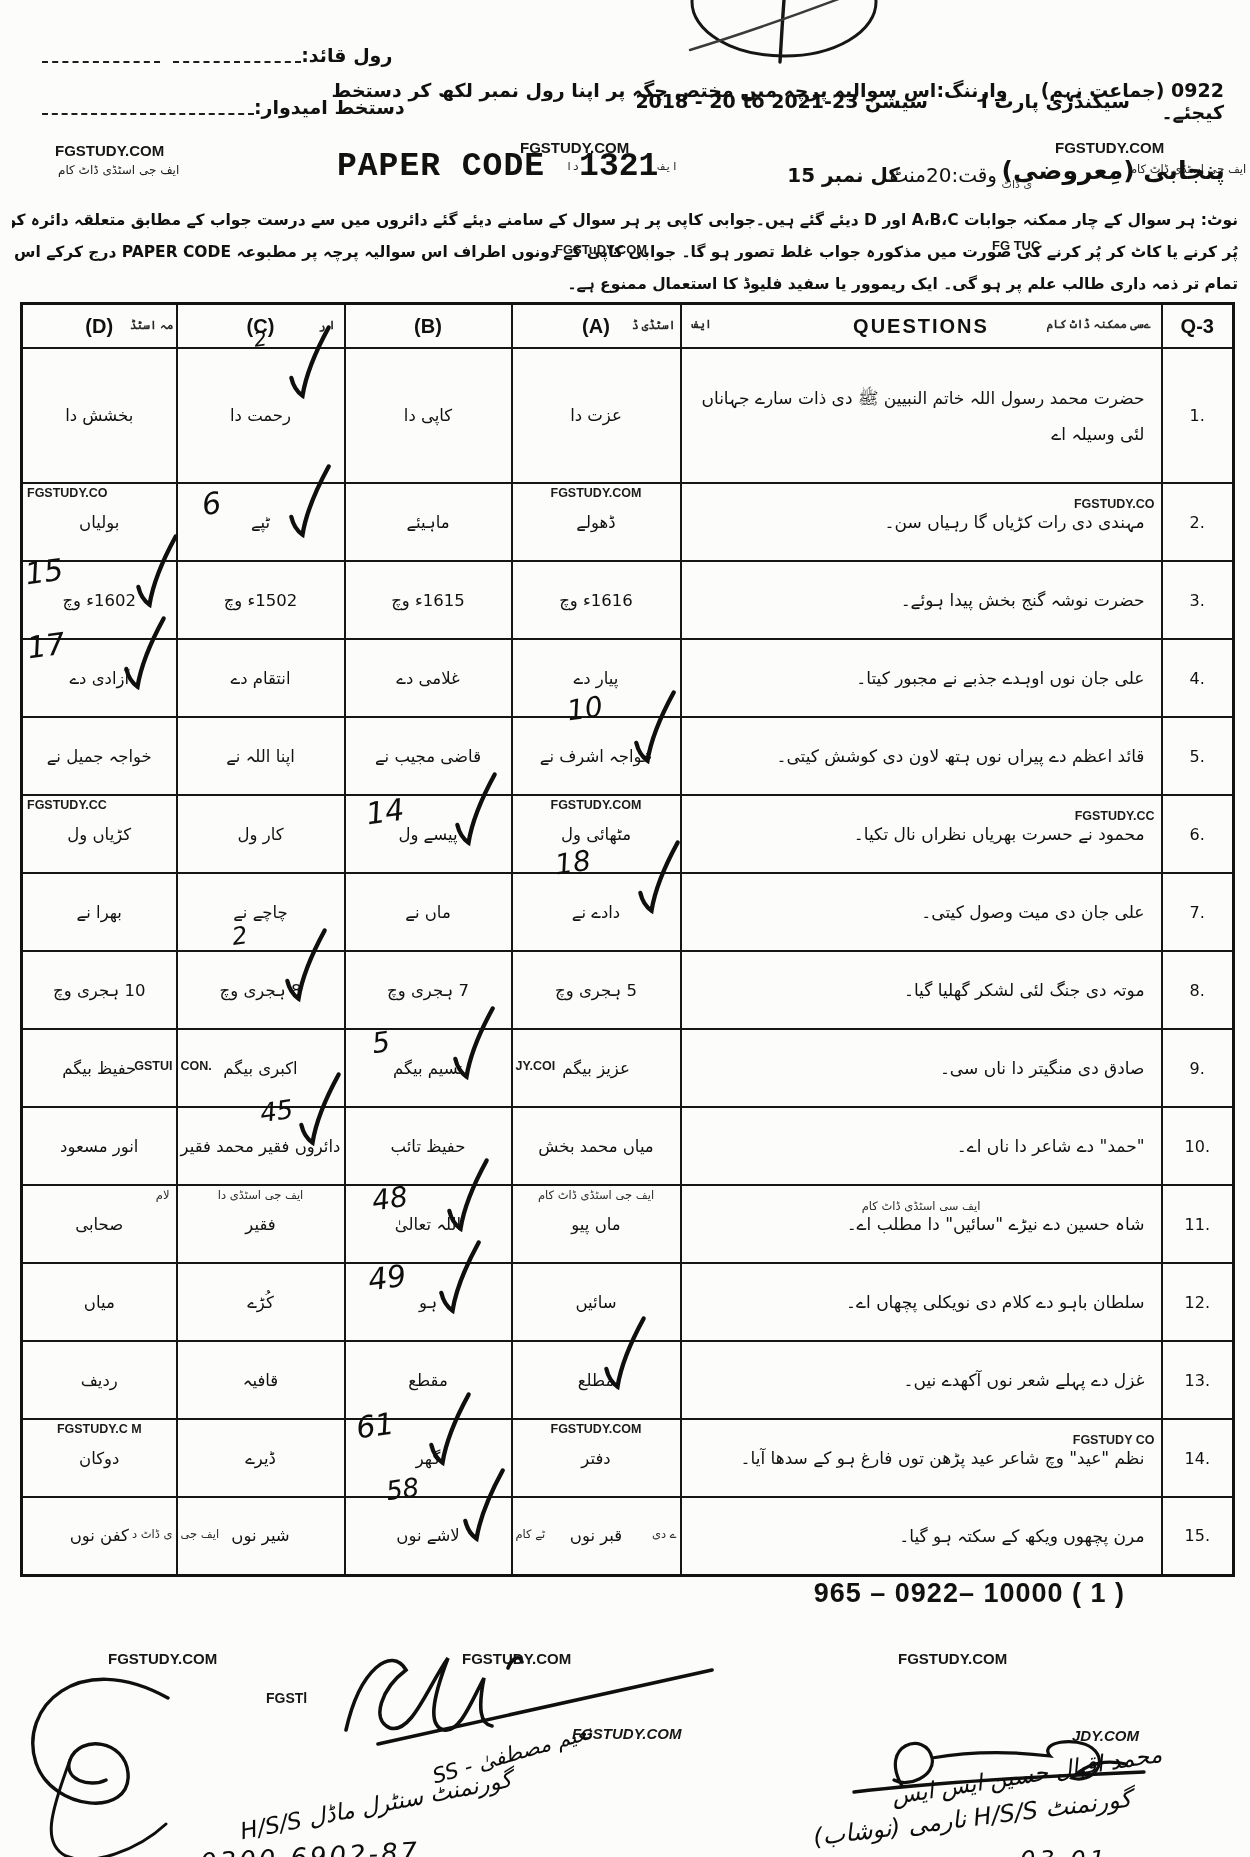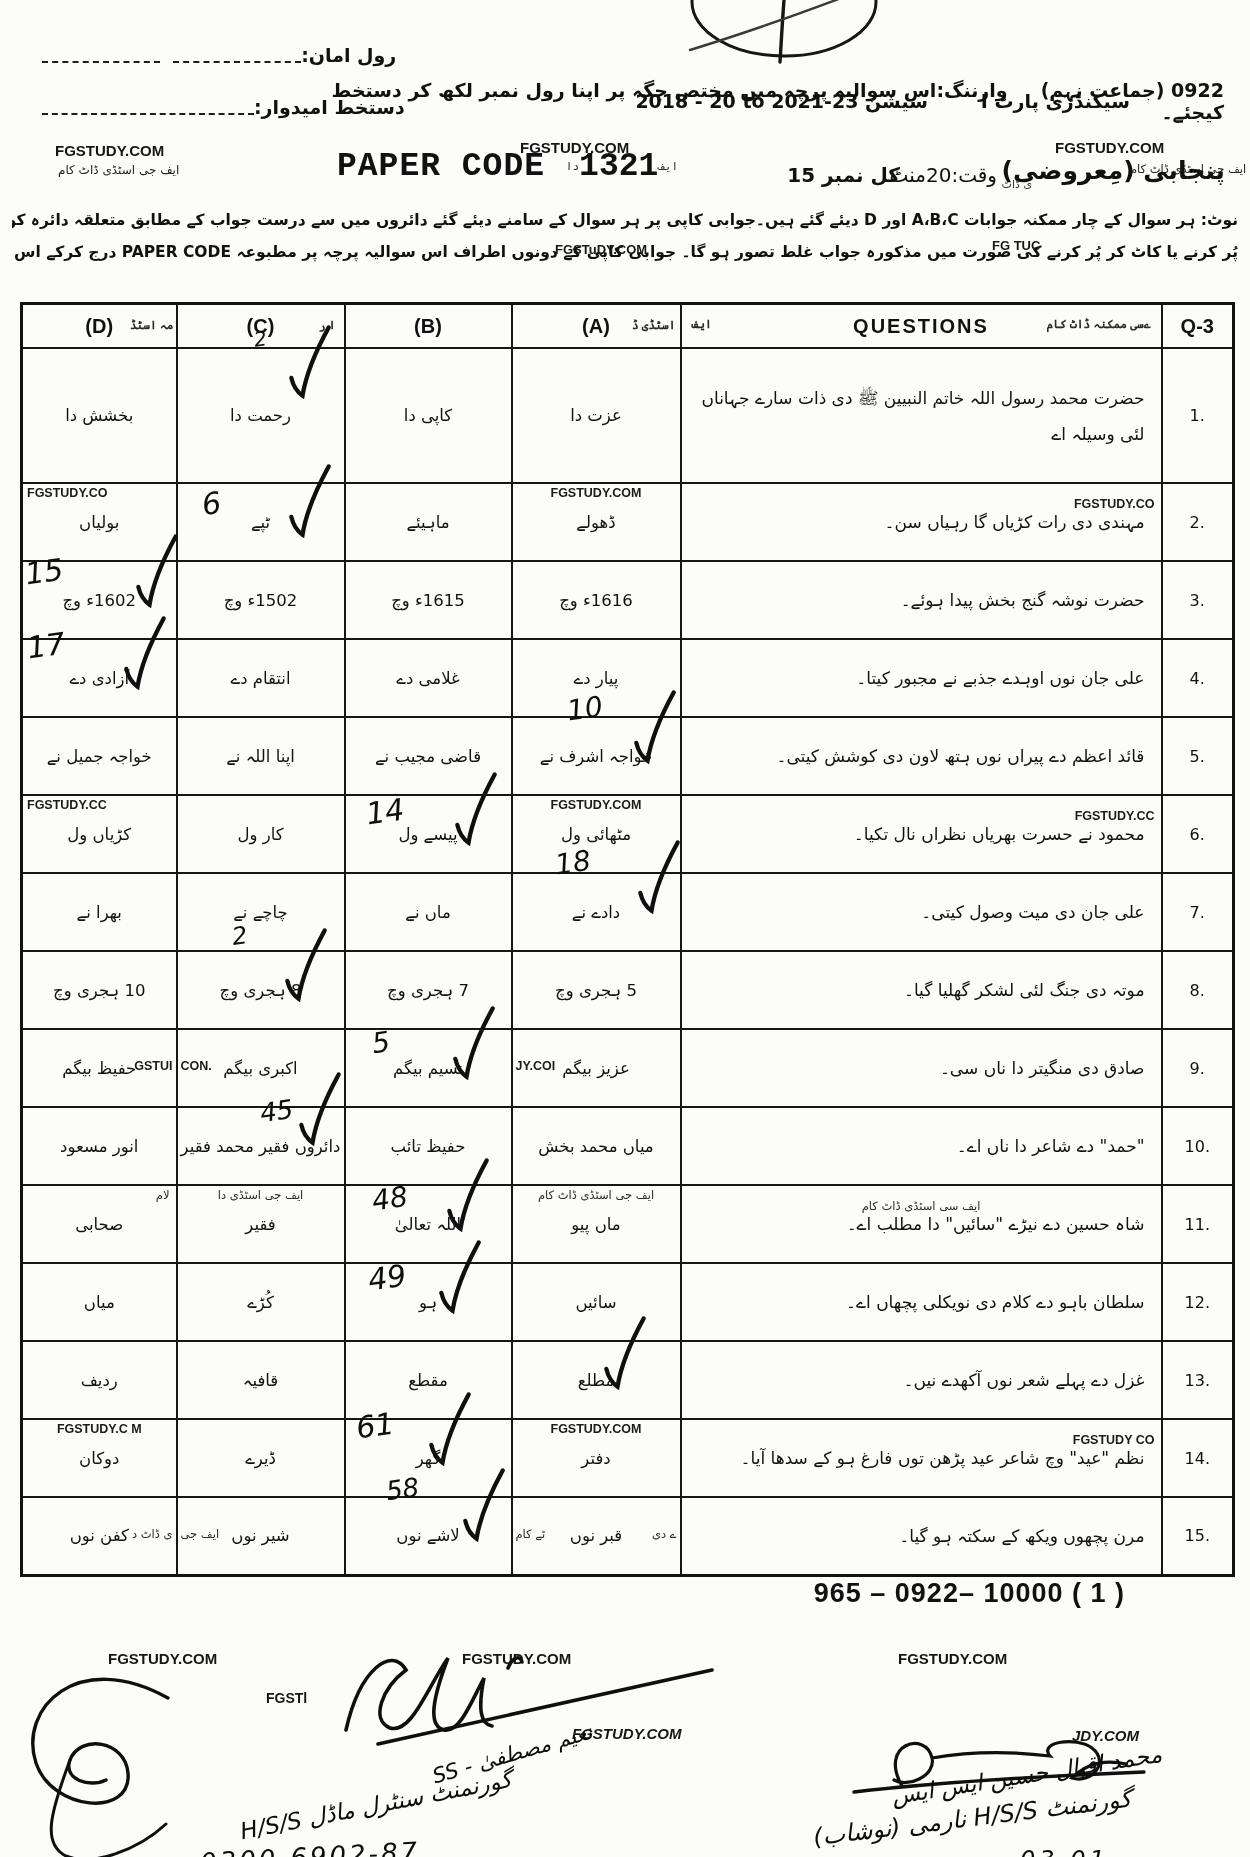--- a/index.html
+++ b/index.html
@@ -78,21 +78,21 @@
   <path d="M18 100 C90 78 160 52 216 30" fill="none" stroke="#3a3a3a" stroke-width="2.4" stroke-linecap="round"></path>
 </svg>
 
 <div class="abs rtl" id="hdr-line1-right">
   <span>0922</span>
   <span>(جماعت نہم)</span>
   &nbsp;&nbsp;&nbsp;
   <span>وارننگ:اس سوالیہ پرچہ میں مختص جگہ پر اپنا رول نمبر لکھ کر دستخط کیجئے۔</span>
 </div>
 <div class="abs rtl" id="hdr-line1-left">
-  <span>رول امان:</span><span class="dash-seg" style="width:128px;"></span>&nbsp;&nbsp;<span class="dash-seg" style="width:118px;"></span>
+  <span>رول قائد:</span><span class="dash-seg" style="width:128px;"></span>&nbsp;&nbsp;<span class="dash-seg" style="width:118px;"></span>
 </div>
 
 <div class="abs rtl" id="hdr-line2-right">
   <span>سیکنڈری پارٹ I</span>
   &nbsp;&nbsp;&nbsp;&nbsp;&nbsp;&nbsp;
   <span>سیشن</span>
   <span class="ltr">2018 - 20 to 2021-23</span>
 </div>
 <div class="abs rtl" id="hdr-line2-left">
   <span>دستخط امیدوار:</span><span class="dash-seg" style="width:212px;"></span>
@@ -112,20 +112,21 @@
 <div class="abs rtl" id="title-time">وقت:20منٹ</div>
 <div class="abs rtl" id="title-marks">کل نمبر 15</div>
 <div class="abs" id="paper-code">
   <span>PAPER CODE</span>
   <span class="tiny rtl">ایف</span><span>1321</span><span class="tiny rtl">دا</span>
 </div>
 
 <div class="abs rtl" id="note">
   <div class="nline">نوٹ: ہر سوال کے چار ممکنہ جوابات A،B،C اور D دیئے گئے ہیں۔جوابی کاپی پر ہر سوال کے سامنے دیئے گئے دائروں میں سے درست جواب کے مطابق متعلقہ دائرہ کو مارکر یا پین سے بھر دیجئے۔ ایک سے زیادہ دائروں کو</div>
   <div class="nline">پُر کرنے یا کاٹ کر پُر کرنے کی صورت میں مذکورہ جواب غلط تصور ہو گا۔ جوابی کاپی کے دونوں اطراف اس سوالیہ پرچہ پر مطبوعہ PAPER CODE درج کرکے اس کے مطابق دائرے پُر کریں، غلطی کی صورت میں</div>
+  <div class="nline">تمام تر ذمہ داری طالب علم پر ہو گی۔ ایک ریموور یا سفید فلیوڈ کا استعمال ممنوع ہے۔</div>
 </div>
 <div class="abs wm-latin" id="note-wm-c">FGSTuDY.COM</div>
 <div class="abs wm-latin" id="note-wm-r">FG TUC</div>
 
 <table id="mcq-table">
   <colgroup>
     <col style="width:72px">
       <col style="width:481px">
       <col style="width:169px">
       <col style="width:167px">

